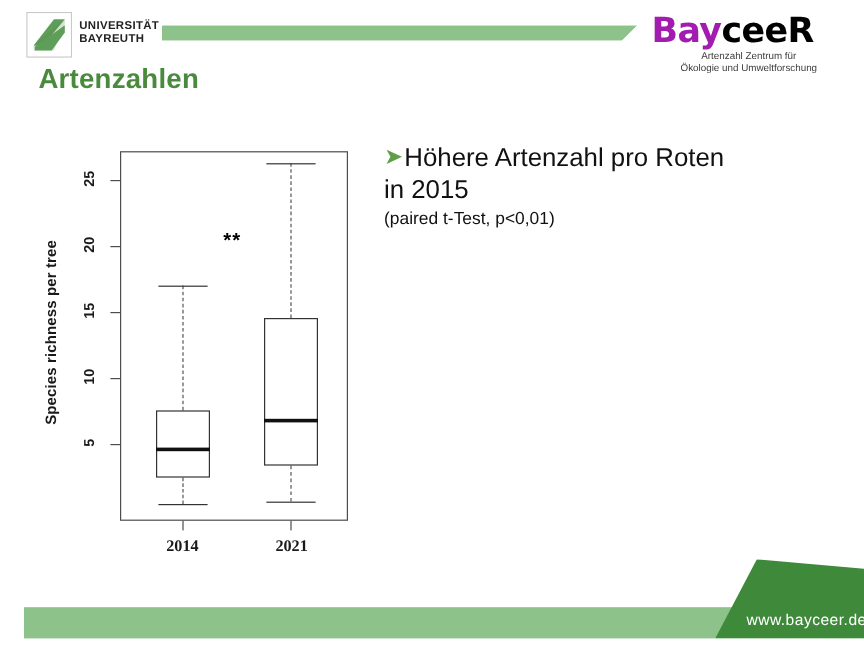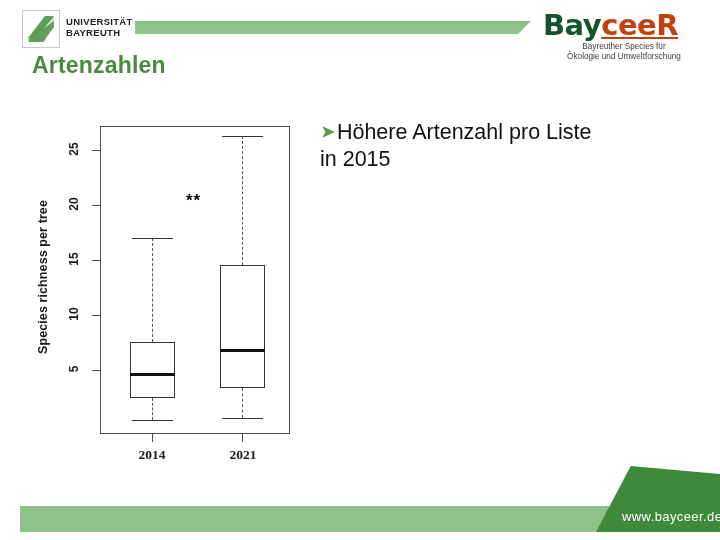--- a/index.html
+++ b/index.html
@@ -61,22 +61,22 @@
     width: 170px;
     height: 50px;
   }
   .bayceer-word {
     font-size: 29px;
     font-weight: bold;
     letter-spacing: -0.5px;
     line-height: 30px;
     font-family: "DejaVu Sans", sans-serif;
   }
-  .bayceer-word .bay { color: #14532d; }
-  .bayceer-word .ceer { color: #c2410c; text-decoration: underline; }
+  .bayceer-word .bay { color: #a21caf; }
+  .bayceer-word .ceer { color: #000000; }
   .bayceer-sub {
     margin-top: 2px;
     font-size: 8.2px;
     line-height: 10px;
     color: #3c3c3c;
     text-align: center;
     width: 162px;
     white-space: pre-line;
   }
 
@@ -254,21 +254,21 @@
       <polygon points="6,28 6,31 20,31 31,16 31,10" fill="#5f9e58"></polygon>
     </svg>
   </div>
   <div class="ub-logo-text">UNIVERSITÄT
 BAYREUTH</div>
 
   <div class="header-bar"></div>
 
   <div class="bayceer-logo">
     <div class="bayceer-word"><span class="bay">Bay</span><span class="ceer">ceeR</span></div>
-    <div class="bayceer-sub">Bayreuther Species für
+    <div class="bayceer-sub">Artenzahl Zentrum für
 Ökologie und Umweltforschung</div>
   </div>
 
   <div class="slide-title">Artenzahlen</div>
 
   <div class="chart-wrap">
     <div class="ylabel">Species richness per tree</div>
 
     <div class="axis-tick-mark" style="top:40px;"></div>
     <div class="axis-tick-mark" style="top:95px;"></div>
@@ -302,22 +302,23 @@
 
     <div class="xtick-mark" style="left:132px;"></div>
     <div class="xtick-mark" style="left:222px;"></div>
     <div class="xtick-label" style="left:102px;">2014</div>
     <div class="xtick-label" style="left:193px;">2021</div>
   </div>
 
   <div class="bullets">
 
     <div class="bullet-block">
-      <span class="bullet-line"><span class="arrow">➤</span><span>Höhere Artenzahl pro Liste</span></span>
+      <span class="bullet-line"><span class="arrow">➤</span><span>Höhere Artenzahl pro Roten</span></span>
       <span class="bullet-line">in 2015</span>
+      <span class="subnote">(paired t-Test, p&lt;0,01)</span>
     </div>
 
     <div class="spacer-1"></div>
 
 
     <div class="spacer-2"></div>
 
 
   </div>
 

